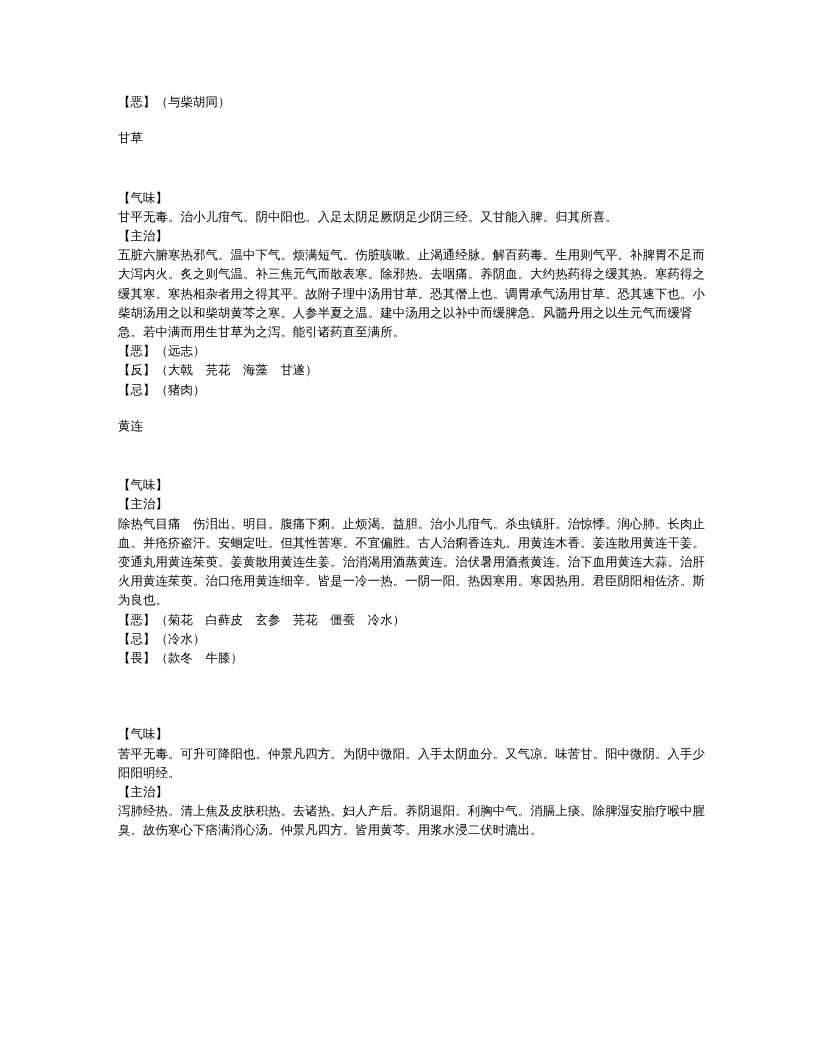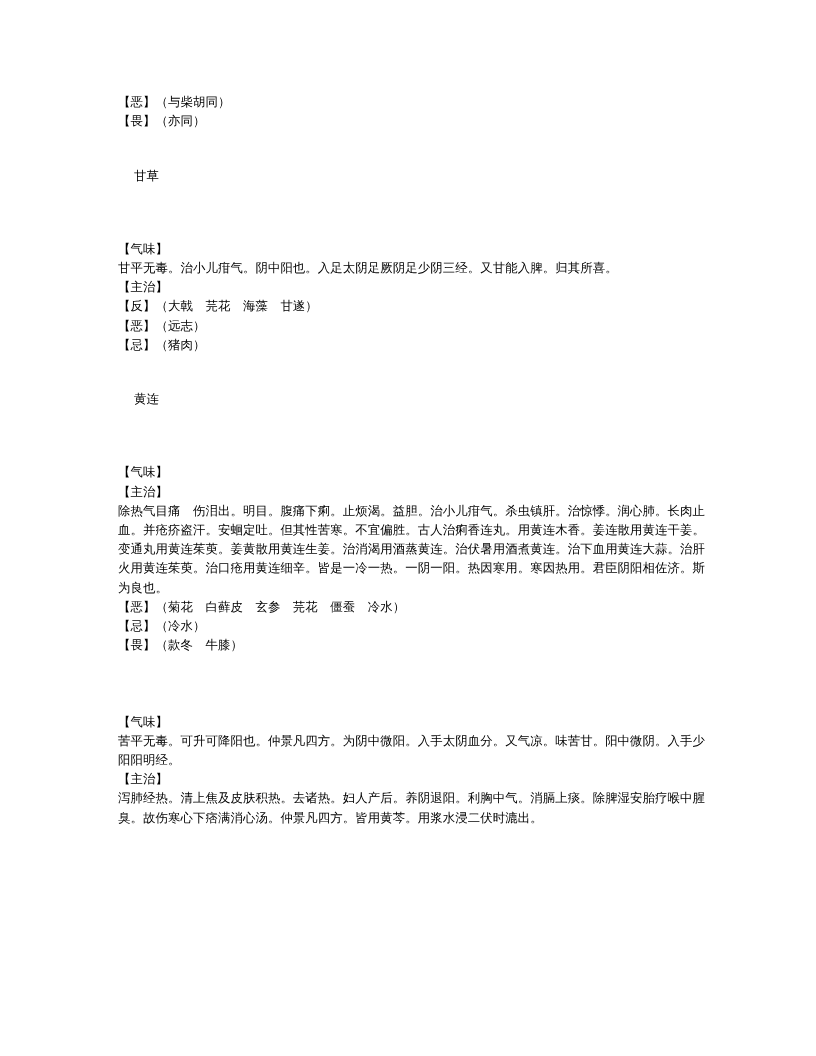--- a/index.html
+++ b/index.html
@@ -32,41 +32,42 @@
   .para {
     margin: 0;
   }
   .blank {
     height: 19.2px;
   }
   .blank-big {
     height: 38px;
   }
   .heading {
-    margin: 16px;
+    margin: 0;
     font-size: 12.4px;
     line-height: 19.2px;
     font-weight: normal;
+    font-family: Liberation Mono, monospace;
   }
 </style>
 </head>
 <body>
 
 <div class="page">
   <div class="doc-body" id="doc-body">
       <div class="para line">【恶】（与柴胡同）</div>
-      <div class="para line">【畏】（亦同）</div>
       <div class="blank"></div>
       <div class="heading line">甘草</div>
       <div class="blank-big"></div>
       <div class="para line">【气味】</div>
       <div class="para line">甘平无毒。治小儿疳气。阴中阳也。入足太阴足厥阴足少阴三经。又甘能入脾。归其所喜。</div>
       <div class="para line">【主治】</div>
+      <div class="para line">五脏六腑寒热邪气。温中下气。烦满短气。伤脏咳嗽。止渴通经脉。解百药毒。生用则气平。补脾胃不足而大泻内火。炙之则气温。补三焦元气而散表寒。除邪热。去咽痛。养阴血。大约热药得之缓其热。寒药得之缓其寒。寒热相杂者用之得其平。故附子理中汤用甘草。恐其僭上也。调胃承气汤用甘草。恐其速下也。小柴胡汤用之以和柴胡黄芩之寒。人参半夏之温。建中汤用之以补中而缓脾急。风髓丹用之以生元气而缓肾急。若中满而用生甘草为之泻。能引诸药直至满所。</div>
+      <div class="para line">【恶】（远志）</div>
       <div class="para line">【反】（大戟　芫花　海藻　甘遂）</div>
-      <div class="para line">【恶】（远志）</div>
       <div class="para line">【忌】（猪肉）</div>
       <div class="blank"></div>
       <div class="heading line">黄连</div>
       <div class="blank-big"></div>
       <div class="para line">【气味】</div>
       <div class="para line">【主治】</div>
       <div class="para line">除热气目痛　伤泪出。明目。腹痛下痢。止烦渴。益胆。治小儿疳气。杀虫镇肝。治惊悸。润心肺。长肉止血。并疮疥盗汗。安蛔定吐。但其性苦寒。不宜偏胜。古人治痢香连丸。用黄连木香。姜连散用黄连干姜。变通丸用黄连茱萸。姜黄散用黄连生姜。治消渴用酒蒸黄连。治伏暑用酒煮黄连。治下血用黄连大蒜。治肝火用黄连茱萸。治口疮用黄连细辛。皆是一冷一热。一阴一阳。热因寒用。寒因热用。君臣阴阳相佐济。斯为良也。</div>
       <div class="para line">【恶】（菊花　白藓皮　玄参　芫花　僵蚕　冷水）</div>
       <div class="para line">【忌】（冷水）</div>
       <div class="para line">【畏】（款冬　牛膝）</div>

